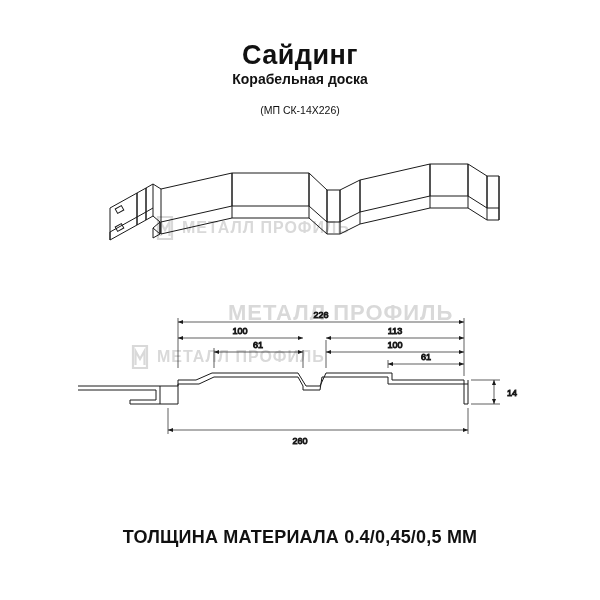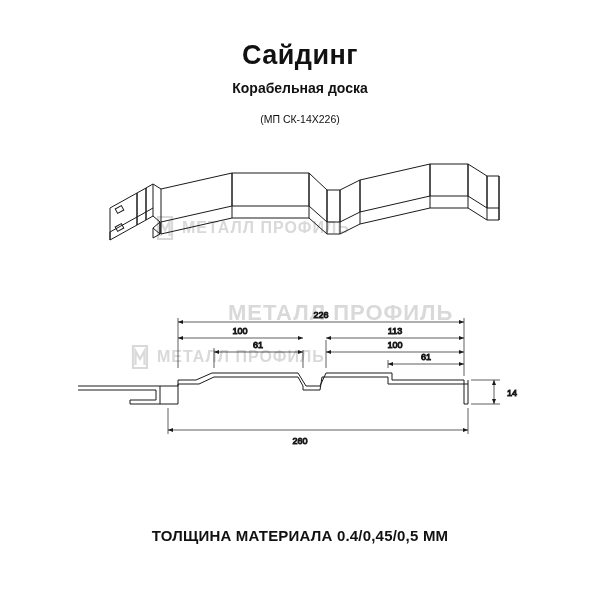--- a/index.html
+++ b/index.html
@@ -28,35 +28,35 @@
   .title-main {
     font-size: 27px;
     font-weight: bold;
     letter-spacing: 0.5px;
     line-height: 1.15;
     color: #111111;
   }
   .title-sub {
     font-size: 14px;
     font-weight: bold;
-    margin-top: 9px;
+    margin-top: 0;
     color: #111111;
   }
   .title-code {
     font-size: 10.5px;
     margin-top: 17px;
     color: #111111;
   }
   .footer-note {
     position: absolute;
     left: 0;
     top: 527px;
     width: 600px;
     text-align: center;
-    font-size: 15px;
+    font-size: 18px;
     font-weight: bold;
     letter-spacing: 0.2px;
     color: #111111;
   }
   .drawing-layer {
     position: absolute;
     left: 0;
     top: 0;
     width: 600px;
     height: 600px;

